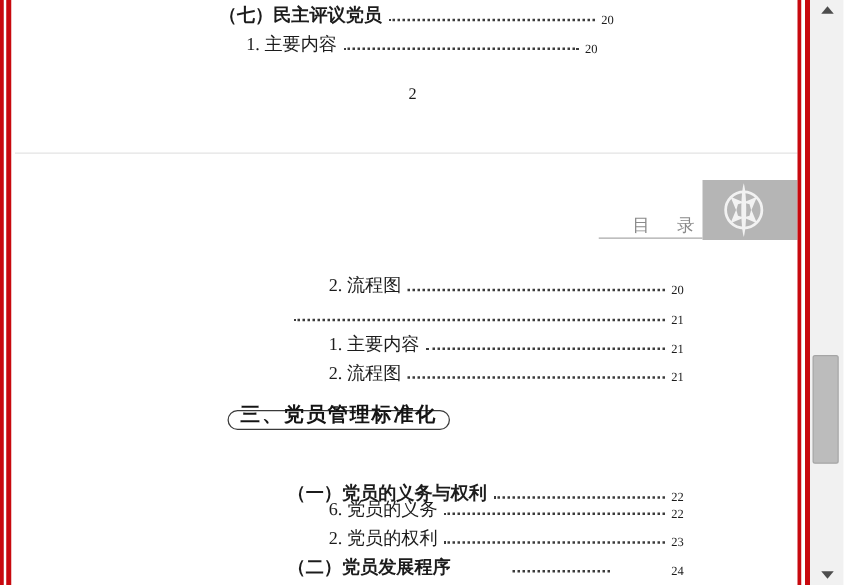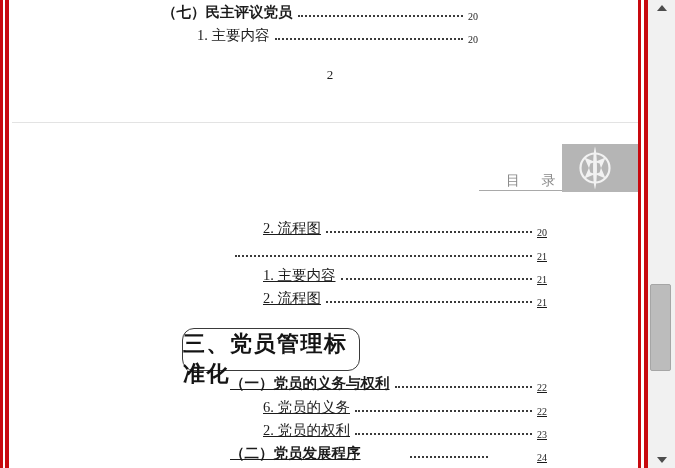--- a/index.html
+++ b/index.html
@@ -71,21 +71,21 @@
   .toc-row.lvl1 .toc-label { font-weight: 700; }
   .toc-dots {
     flex: 1;
     border-bottom: 2px dotted #3b3b3b;
     margin: 0 5px 5px 5px;
     min-width: 20px;
   }
   .toc-page { font-size: 10px; }
 
   
-  .p1-row1 { left: 162px; top: 5px;  width: 316px; }
+  .p1-row1 { left: 175px; top: 5px;  width: 316px; }
   .p1-row2 { left: 197px; top: 28px; width: 281px; }
   .folio {
     position: absolute; left: 0; top: 67px; width: 660px;
     text-align: center; font-size: 13px; color: #1c1c1c;
   }
 
   
   .logo-box {
     position: absolute; left: 562px; top: 144px;
     width: 76px; height: 48px;
@@ -96,33 +96,33 @@
     width: 83px; height: 1px;
     background: #a9a9a9;
   }
   .header-title {
     position: absolute; left: 506px; top: 172px;
     font-size: 14px; color: #8a8a8a;
     letter-spacing: 9px; white-space: nowrap;
   }
 
   
-  .p2-row { left: 230px; width: 317px; text-decoration: underline; }
+  .p2-row { left: 230px; width: 317px; }
   .p2-row.lvl2 { padding-left: 33px; }
   .t0 { top: 221px; } .t1 { top: 245px; } .t2 { top: 268px; } .t3 { top: 291px; }
-  .b0 { top: 376px; } .b1 { top: 400px; } .b2 { top: 423px; } .b3 { top: 446px; gap: 44px; }
+  .b0 { top: 387px; } .b1 { top: 400px; } .b2 { top: 423px; } .b3 { top: 446px; gap: 44px; }
 
   
   .section-box {
     position: absolute; left: 182px; top: 328px;
-    width: 178px; height: 43px;
+    width: 178px; height: 16px;
     border: 1.5px solid #3a3a3a;
     border-radius: 12px;
-    display: flex; align-items: flex-start; justify-content: center;
-    font-size: 22px; font-weight: 700; color: #141414;
+    display: flex; align-items: flex-end; justify-content: center;
+    font-size: 16px; font-weight: 700; color: #141414;
     letter-spacing: 1.5px;
   }
 </style>
 </head>
 <body>
 
 <div class="frame">
 
   <div>
     <div class="toc-row lvl1 p1-row1">

